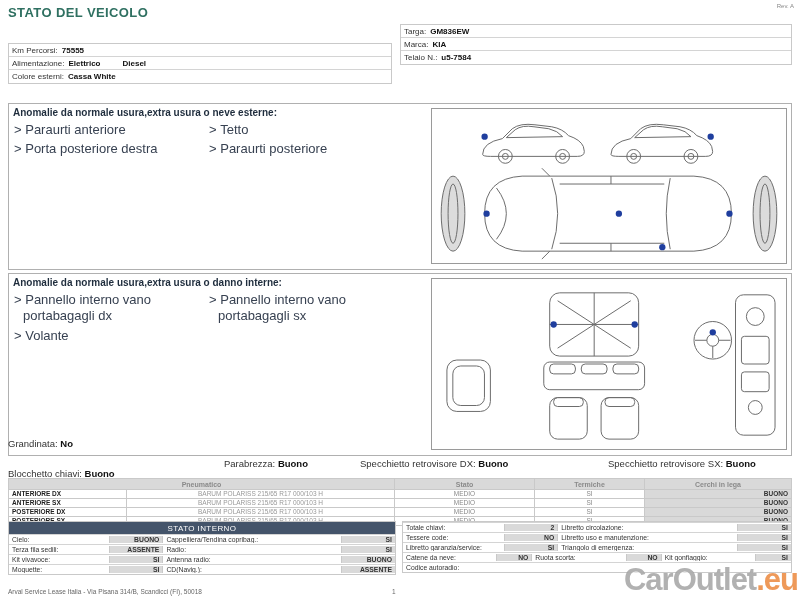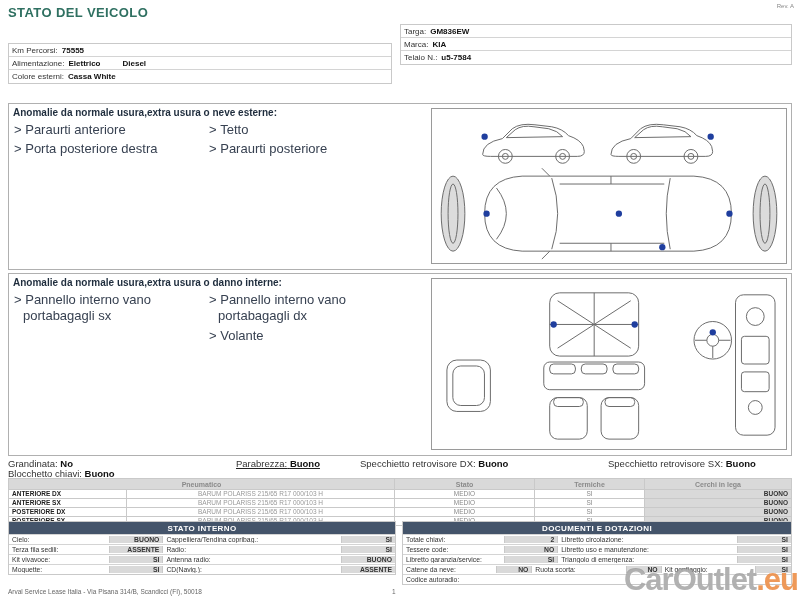--- a/index.html
+++ b/index.html
@@ -42,21 +42,21 @@
   .tyres th, .tyres td { border:1px solid #c9c9c9; height:9px; padding:0 3px; font-size:6.5px; line-height:1; }
   .tyres th { background:#d9d9d9; color:#8a8a8a; font-weight:bold; text-align:center; font-size:7px; height:11px; }
   .t-pos { width:118px; font-weight:bold; color:#222; }
   .t-desc { width:268px; text-align:center; color:#999; }
   .t-stato { width:140px; text-align:center; color:#8a8a8a; }
   .t-term { width:110px; text-align:center; color:#8a8a8a; }
   .t-cerchi { background:#d9d9d9; text-align:right; font-weight:bold; color:#333; }
 
   
   .btable { position:absolute; border:1px solid #c9c9c9; font-size:6.8px; background:#fff; }
-  .bhead { background:#44546a; color:#fff; font-weight:bold; text-align:center; font-size:8px;
+  .bhead { background:#44546a; color:#fff; font-weight:normal; text-align:center; font-size:8px;
            padding:1.5px 0; letter-spacing:.4px; }
   .brow { display:flex; border-top:1px solid #d4d4d4; height:10px; align-items:stretch; }
   .bpair { display:flex; align-items:center; min-width:0; }
   .p-narrow { flex:0 0 40%; }
   .p-wide { flex:1; }
   .p-third { flex:1; }
   .p-half { flex:0 0 49%; }
   .bfill { flex:1; }
   .blbl { flex:1; padding:0 3px; color:#333; white-space:nowrap; overflow:hidden; }
   .bval { width:54px; background:#d9d9d9; border-left:1px solid #c9c9c9; border-right:1px solid #c9c9c9;
@@ -168,25 +168,25 @@
       <circle class="dot" cx="52" cy="28" r="3.2"></circle>
       <circle class="dot" cx="281" cy="28" r="3.2"></circle>
     </svg>
   </div>
 </div>
 
 <div class="section" style="top:273px; height:183px;">
   <div class="sec-title">Anomalie da normale usura,extra usura o danno interne:</div>
   <div class="sec-items">
     <div class="col">
-      <div class="item">Pannello interno vano portabagagli sx</div>
-    </div>
-    <div class="col">
       <div class="item">Pannello interno vano portabagagli dx</div>
       <div class="item">Volante</div>
+    </div>
+    <div class="col">
+      <div class="item">Pannello interno vano portabagagli sx</div>
     </div>
   </div>
   <div class="diagram-box" style="height:172px;">
     <svg viewBox="0 0 356 172" preserveAspectRatio="xMidYMid meet">
 
       <rect class="ln" x="14" y="82" width="44" height="52" rx="10"></rect>
       <rect class="ln" x="20" y="88" width="32" height="40" rx="8"></rect>
 
       <rect class="ln" x="118" y="14" width="90" height="64" rx="10"></rect>
       <path class="ln" d="M126,22 L200,70 M200,22 L126,70 M163,14 L163,78 M118,46 L208,46"></path>
@@ -211,25 +211,25 @@
       <rect class="ln" x="312" y="94" width="28" height="20" rx="3"></rect>
       <circle class="ln" cx="326" cy="130" r="7"></circle>
 
       <circle class="dot" cx="122" cy="46" r="3.2"></circle>
       <circle class="dot" cx="204" cy="46" r="3.2"></circle>
       <circle class="dot" cx="283" cy="54" r="3.2"></circle>
     </svg>
   </div>
 </div>
 
-<span class="cond" style="left:8px; top:458px;">
+<span class="cond" style="left:8px; top:438px;">
   <span class="lbl">Grandinata:</span>
   <span class="val">No</span>
 </span>
-<span class="cond" style="left:236px; top:458px;text-decoration:underline;">
+<span class="cond" style="left:224px; top:458px;">
   <span class="lbl">Parabrezza:</span>
   <span class="val">Buono</span>
 </span>
 <span class="cond" style="left:360px; top:458px;">
   <span class="lbl">Specchietto retrovisore DX:</span>
   <span class="val">Buono</span>
 </span>
 <span class="cond" style="left:576px; top:458px;margin-left:32px;">
   <span class="lbl">Specchietto retrovisore SX:</span>
   <span class="val">Buono</span>
@@ -316,21 +316,20 @@
       <span class="bval">SI</span>
     </div>
     <div class="bpair p-wide">
       <span class="blbl">CD(Navig.):</span>
       <span class="bval">ASSENTE</span>
     </div>
   </div>
 </div>
 
 <div class="btable" style="left:402px; top:521px; width:390px;">
-  <div class="bhead">DOCUMENTI E DOTAZIONI</div>
   <div class="brow">
     <div class="bpair p-narrow">
       <span class="blbl">Totale chiavi:</span>
       <span class="bval">2</span>
     </div>
     <div class="bpair p-wide">
       <span class="blbl">Libretto circolazione:</span>
       <span class="bval">SI</span>
     </div>
   </div>

